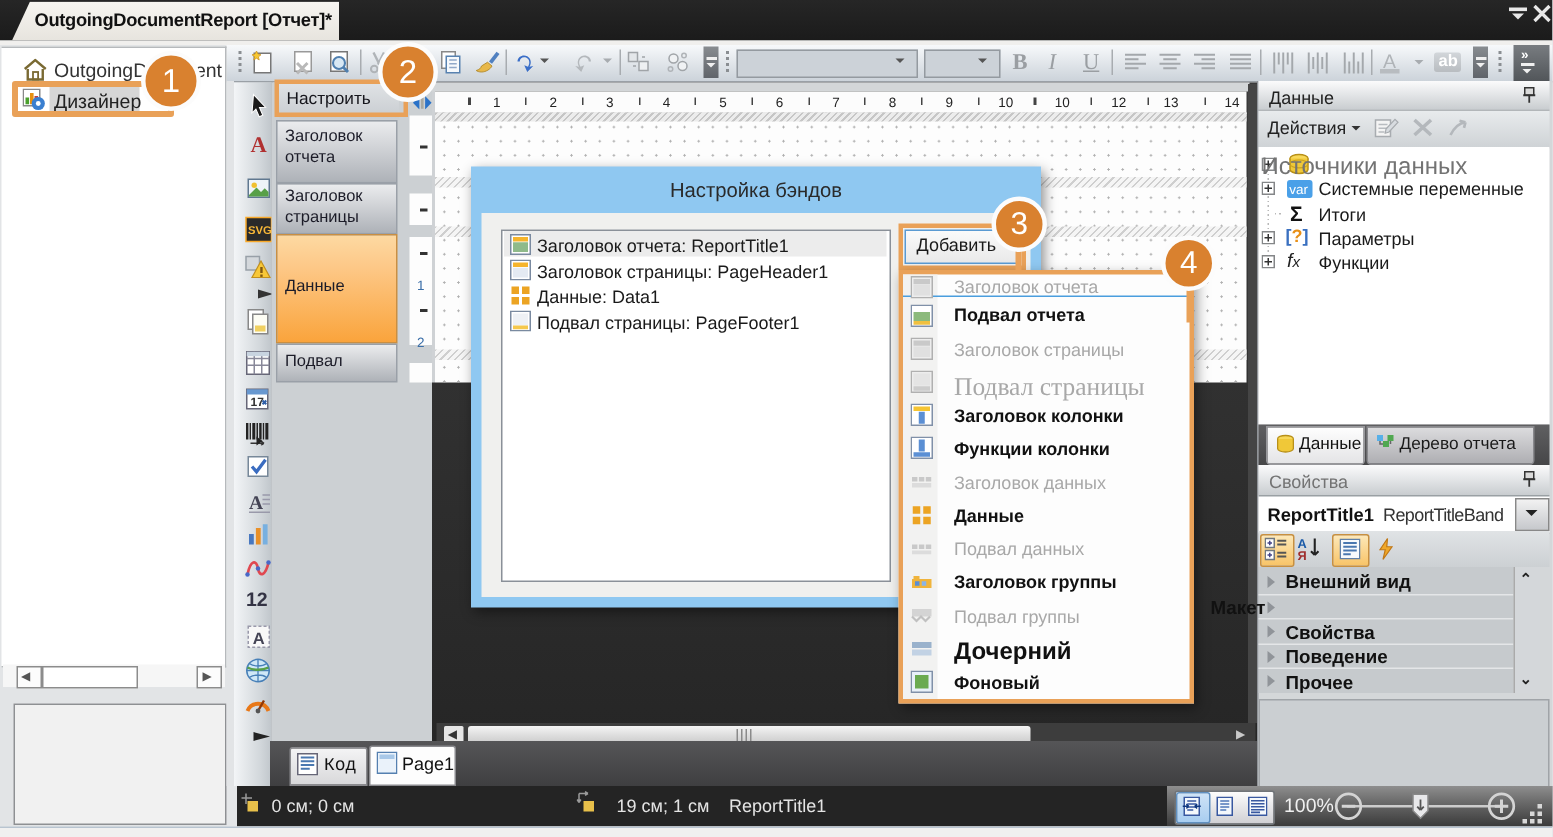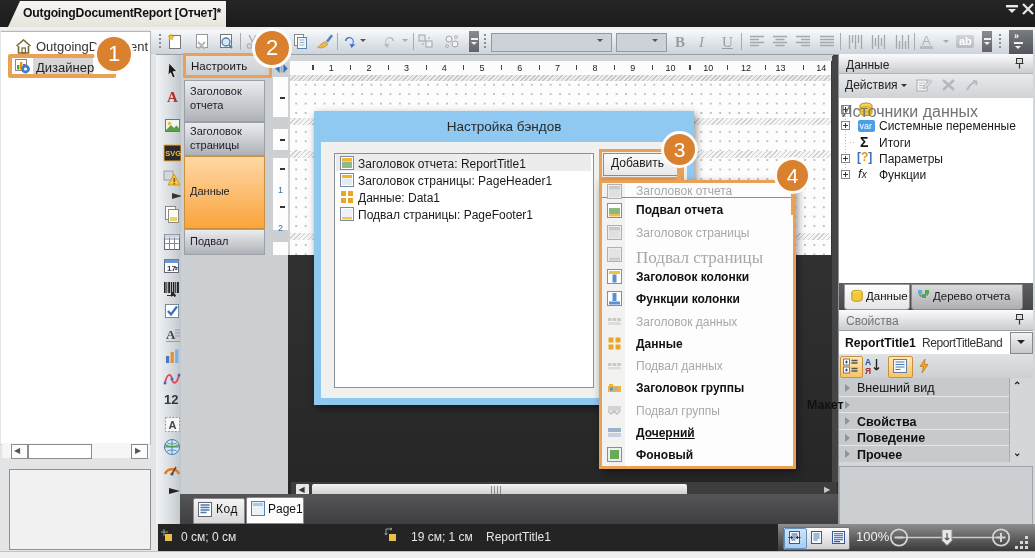--- a/index.html
+++ b/index.html
@@ -393,21 +393,21 @@
 <div class="tx" style="left:636px;top:203px;font-size:12px;color:#111;font-weight:bold;">Подвал отчета</div>
 <div class="tx" style="left:636px;top:226px;font-size:12px;color:#a8a8a8;">Заголовок страницы</div>
 <div class="tx" style="left:636px;top:248px;font-size:17px;color:#a8a8a8;font-family:Liberation Serif, serif;">Подвал страницы</div>
 <div class="tx" style="left:636px;top:270px;font-size:12px;color:#111;font-weight:bold;">Заголовок колонки</div>
 <div class="tx" style="left:636px;top:292px;font-size:12px;color:#111;font-weight:bold;">Функции колонки</div>
 <div class="tx" style="left:636px;top:315px;font-size:12px;color:#a8a8a8;">Заголовок данных</div>
 <div class="tx" style="left:636px;top:337px;font-size:12px;color:#111;font-weight:bold;">Данные</div>
 <div class="tx" style="left:636px;top:359px;font-size:12px;color:#a8a8a8;">Подвал данных</div>
 <div class="tx" style="left:636px;top:381px;font-size:12px;color:#111;font-weight:bold;">Заголовок группы</div>
 <div class="tx" style="left:636px;top:404px;font-size:12px;color:#a8a8a8;">Подвал группы</div>
-<div class="tx" style="left:636px;top:426px;font-size:12px;color:#111;font-weight:bold;text-decoration:underline;">Дочерний</div>
+<div class="tx" style="left:636px;top:426px;font-size:16px;color:#111;font-weight:bold;">Дочерний</div>
 <div class="tx" style="left:636px;top:448px;font-size:12px;color:#111;font-weight:bold;">Фоновый</div>
 
 <svg class="abs" style="left:607px;top:184px;" width="15" height="15" viewBox="0 0 15 15">
   <rect x="0.5" y="0.5" width="14" height="14" fill="#ededed" stroke="#b0b0b0"></rect>
   <rect x="2" y="2" width="11" height="3.5" fill="#c9c9c9"></rect>
     <rect x="2" y="6" width="11" height="7" fill="#e0e0e0"></rect>
 </svg>
 <svg class="abs" style="left:607px;top:203px;" width="15" height="15" viewBox="0 0 15 15">
   <rect x="0.5" y="0.5" width="14" height="14" fill="#fff" stroke="#8090a8"></rect>
   <rect x="2" y="5" width="11" height="6" fill="#8cba7c"></rect>
@@ -588,21 +588,21 @@
 <div class="abs" style="left:888px;top:356px;width:23px;height:20px;background:linear-gradient(#fde8b8,#f8c468);border:1px solid #c89040;border-radius:2px;"></div>
 <svg class="abs" style="left:893px;top:359px;" width="14" height="14" viewBox="0 0 14 14">
   <rect x="0.5" y="0.5" width="13" height="13" fill="#f8fafc" stroke="#6080a8"></rect>
   <path d="M2.5 3 h9 M2.5 5.5 h9 M2.5 8 h9 M2.5 10.5 h5" stroke="#4a78b0" stroke-width="1.2"></path>
 </svg>
 <svg class="abs" style="left:917px;top:358px;" width="14" height="16" viewBox="0 0 14 16">
   <path d="M8 1 L3 8.5 H6.5 L5 15 L11 6.5 H7.5 Z" fill="#f0a828" stroke="#c07818" stroke-width="0.8"></path>
 </svg>
 
 <div class="abs" style="left:839px;top:378px;width:187px;height:84px;background:#c6cacd;"></div>
-<div class="tx" style="left:857px;top:381px;font-size:12.5px;font-weight:normal;color:#111;text-align:right;">Внешний вид</div>
+<div class="tx" style="left:857px;top:381px;font-size:12.5px;font-weight:bold;color:#111;text-align:right;">Внешний вид</div>
 <div class="tx" style="left:807px;top:398px;font-size:12.5px;font-weight:bold;color:#111;">Макет</div>
 <div class="tx" style="left:857px;top:415px;font-size:12.5px;font-weight:bold;color:#111;">Свойства</div>
 <div class="tx" style="left:857px;top:431px;font-size:12.5px;font-weight:bold;color:#111;">Поведение</div>
 <div class="tx" style="left:857px;top:448px;font-size:12.5px;font-weight:bold;color:#111;">Прочее</div>
 <div class="abs" style="left:839px;top:395.5px;width:170px;height:1px;background:#e4e6e8;"></div>
 <div class="abs" style="left:839px;top:412px;width:170px;height:1px;background:#e4e6e8;"></div>
 <div class="abs" style="left:839px;top:428.5px;width:170px;height:1px;background:#e4e6e8;"></div>
 <div class="abs" style="left:839px;top:445px;width:170px;height:1px;background:#e4e6e8;"></div>
 <div class="abs" style="left:845px;top:384px;width:0;height:0;border:4px solid transparent;border-left:5px solid #909499;"></div>
 <div class="abs" style="left:845px;top:401px;width:0;height:0;border:4px solid transparent;border-left:5px solid #909499;"></div>

